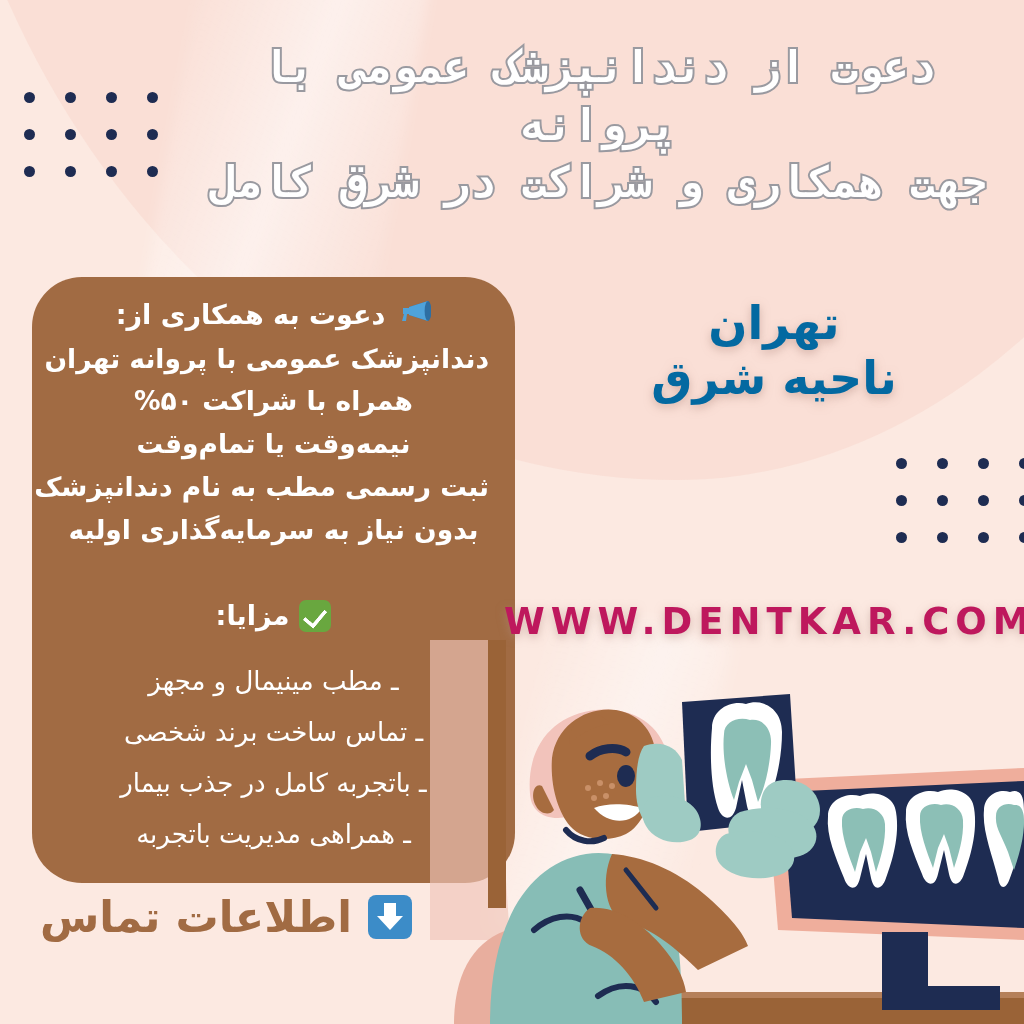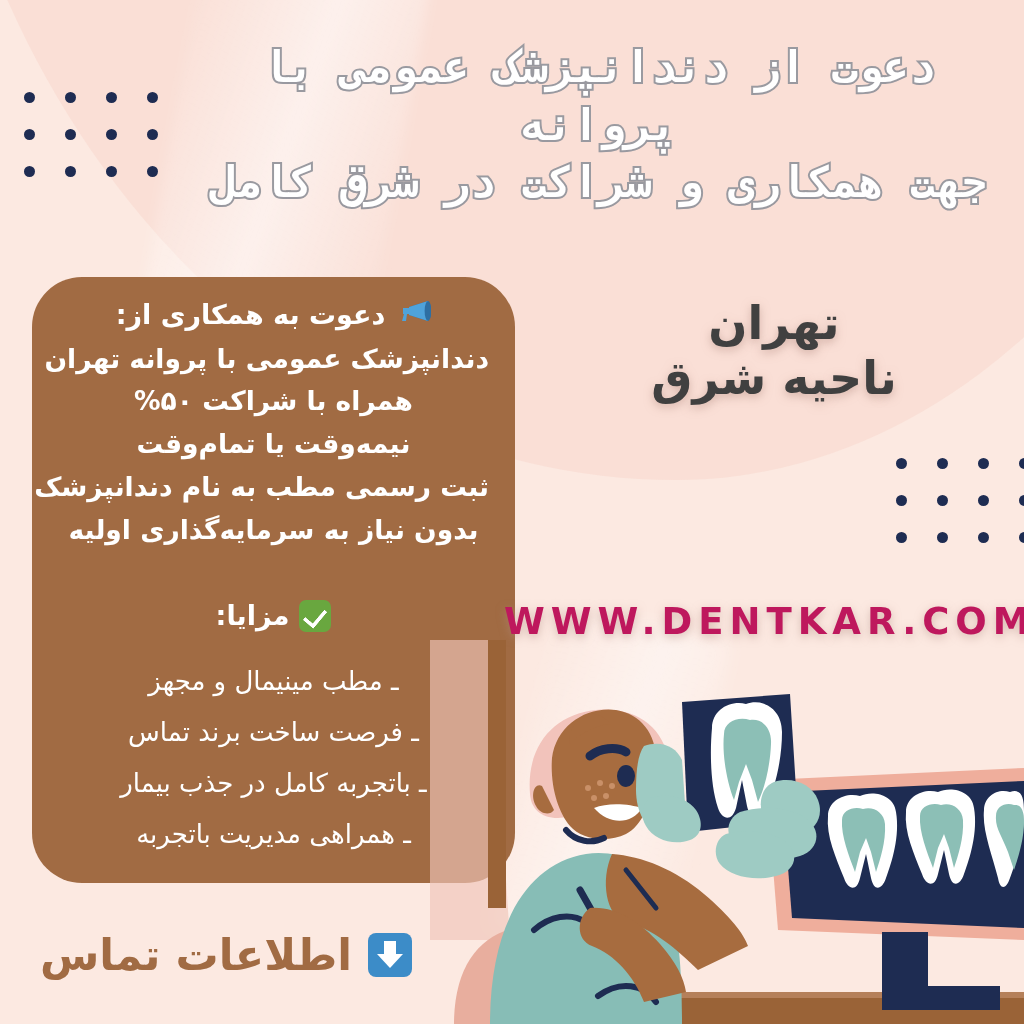--- a/index.html
+++ b/index.html
@@ -115,37 +115,37 @@
   }
   .ico-arrow::after{
     content:"";position:absolute;left:9px;top:21px;
     border-left:13px solid transparent;border-right:13px solid transparent;
     border-top:14px solid #fff;
   }
 
   
   #region{
     position:absolute;right:40px;top:296px;width:420px;
-    text-align:center;color:#404040;font-weight:bold;
+    text-align:center;color:#0369a1;font-weight:bold;
     text-shadow:0 3px 10px rgba(180,140,130,.55);
   }
   #region .r1{display:block;font-size:46px;line-height:1.18;}
   #region .r2{display:block;font-size:46px;line-height:1.25;letter-spacing:2px;}
 
   #website{
     position:absolute;right:20px;top:600px;width:500px;
     text-align:center;color:#be185d;
     font-size:37px;font-weight:bold;letter-spacing:6px;
     direction:ltr;
     text-shadow:0 3px 10px rgba(180,140,130,.5);
   }
 
   
   #contact{
-    position:absolute;left:40px;top:930px;
+    position:absolute;left:40px;top:892px;
     display:flex;align-items:center;gap:16px;
     flex-direction:row-reverse;
   }
   #contact .ctext{
     font-size:43px;font-weight:bold;color:#A16B43;
   }
 
   
   #illus{position:absolute;left:430px;top:640px;width:594px;height:384px;}
 </style>
@@ -214,21 +214,21 @@
       <p class="card-line">نیمه‌وقت یا تمام‌وقت</p>
       <p class="card-line">ثبت رسمی مطب به نام دندانپزشک</p>
       <p class="card-line">بدون نیاز به سرمایه‌گذاری اولیه</p>
 
       <div class="benefits-head">
         <span>مزایا:</span>
         <span class="ico ico-check"></span>
       </div>
 
       <p class="benefit-line">ـ مطب مینیمال و مجهز</p>
-      <p class="benefit-line">ـ فرصت ساخت برند تماس</p>
+      <p class="benefit-line">ـ تماس ساخت برند شخصی</p>
       <p class="benefit-line">ـ باتجربه کامل در جذب بیمار</p>
       <p class="benefit-line">ـ همراهی مدیریت باتجربه</p>
 
     </div>
   </div>
 
   <div id="region">
     <span class="r1">تهران</span>
     <span class="r2">ناحیه شرق</span>
   </div>

